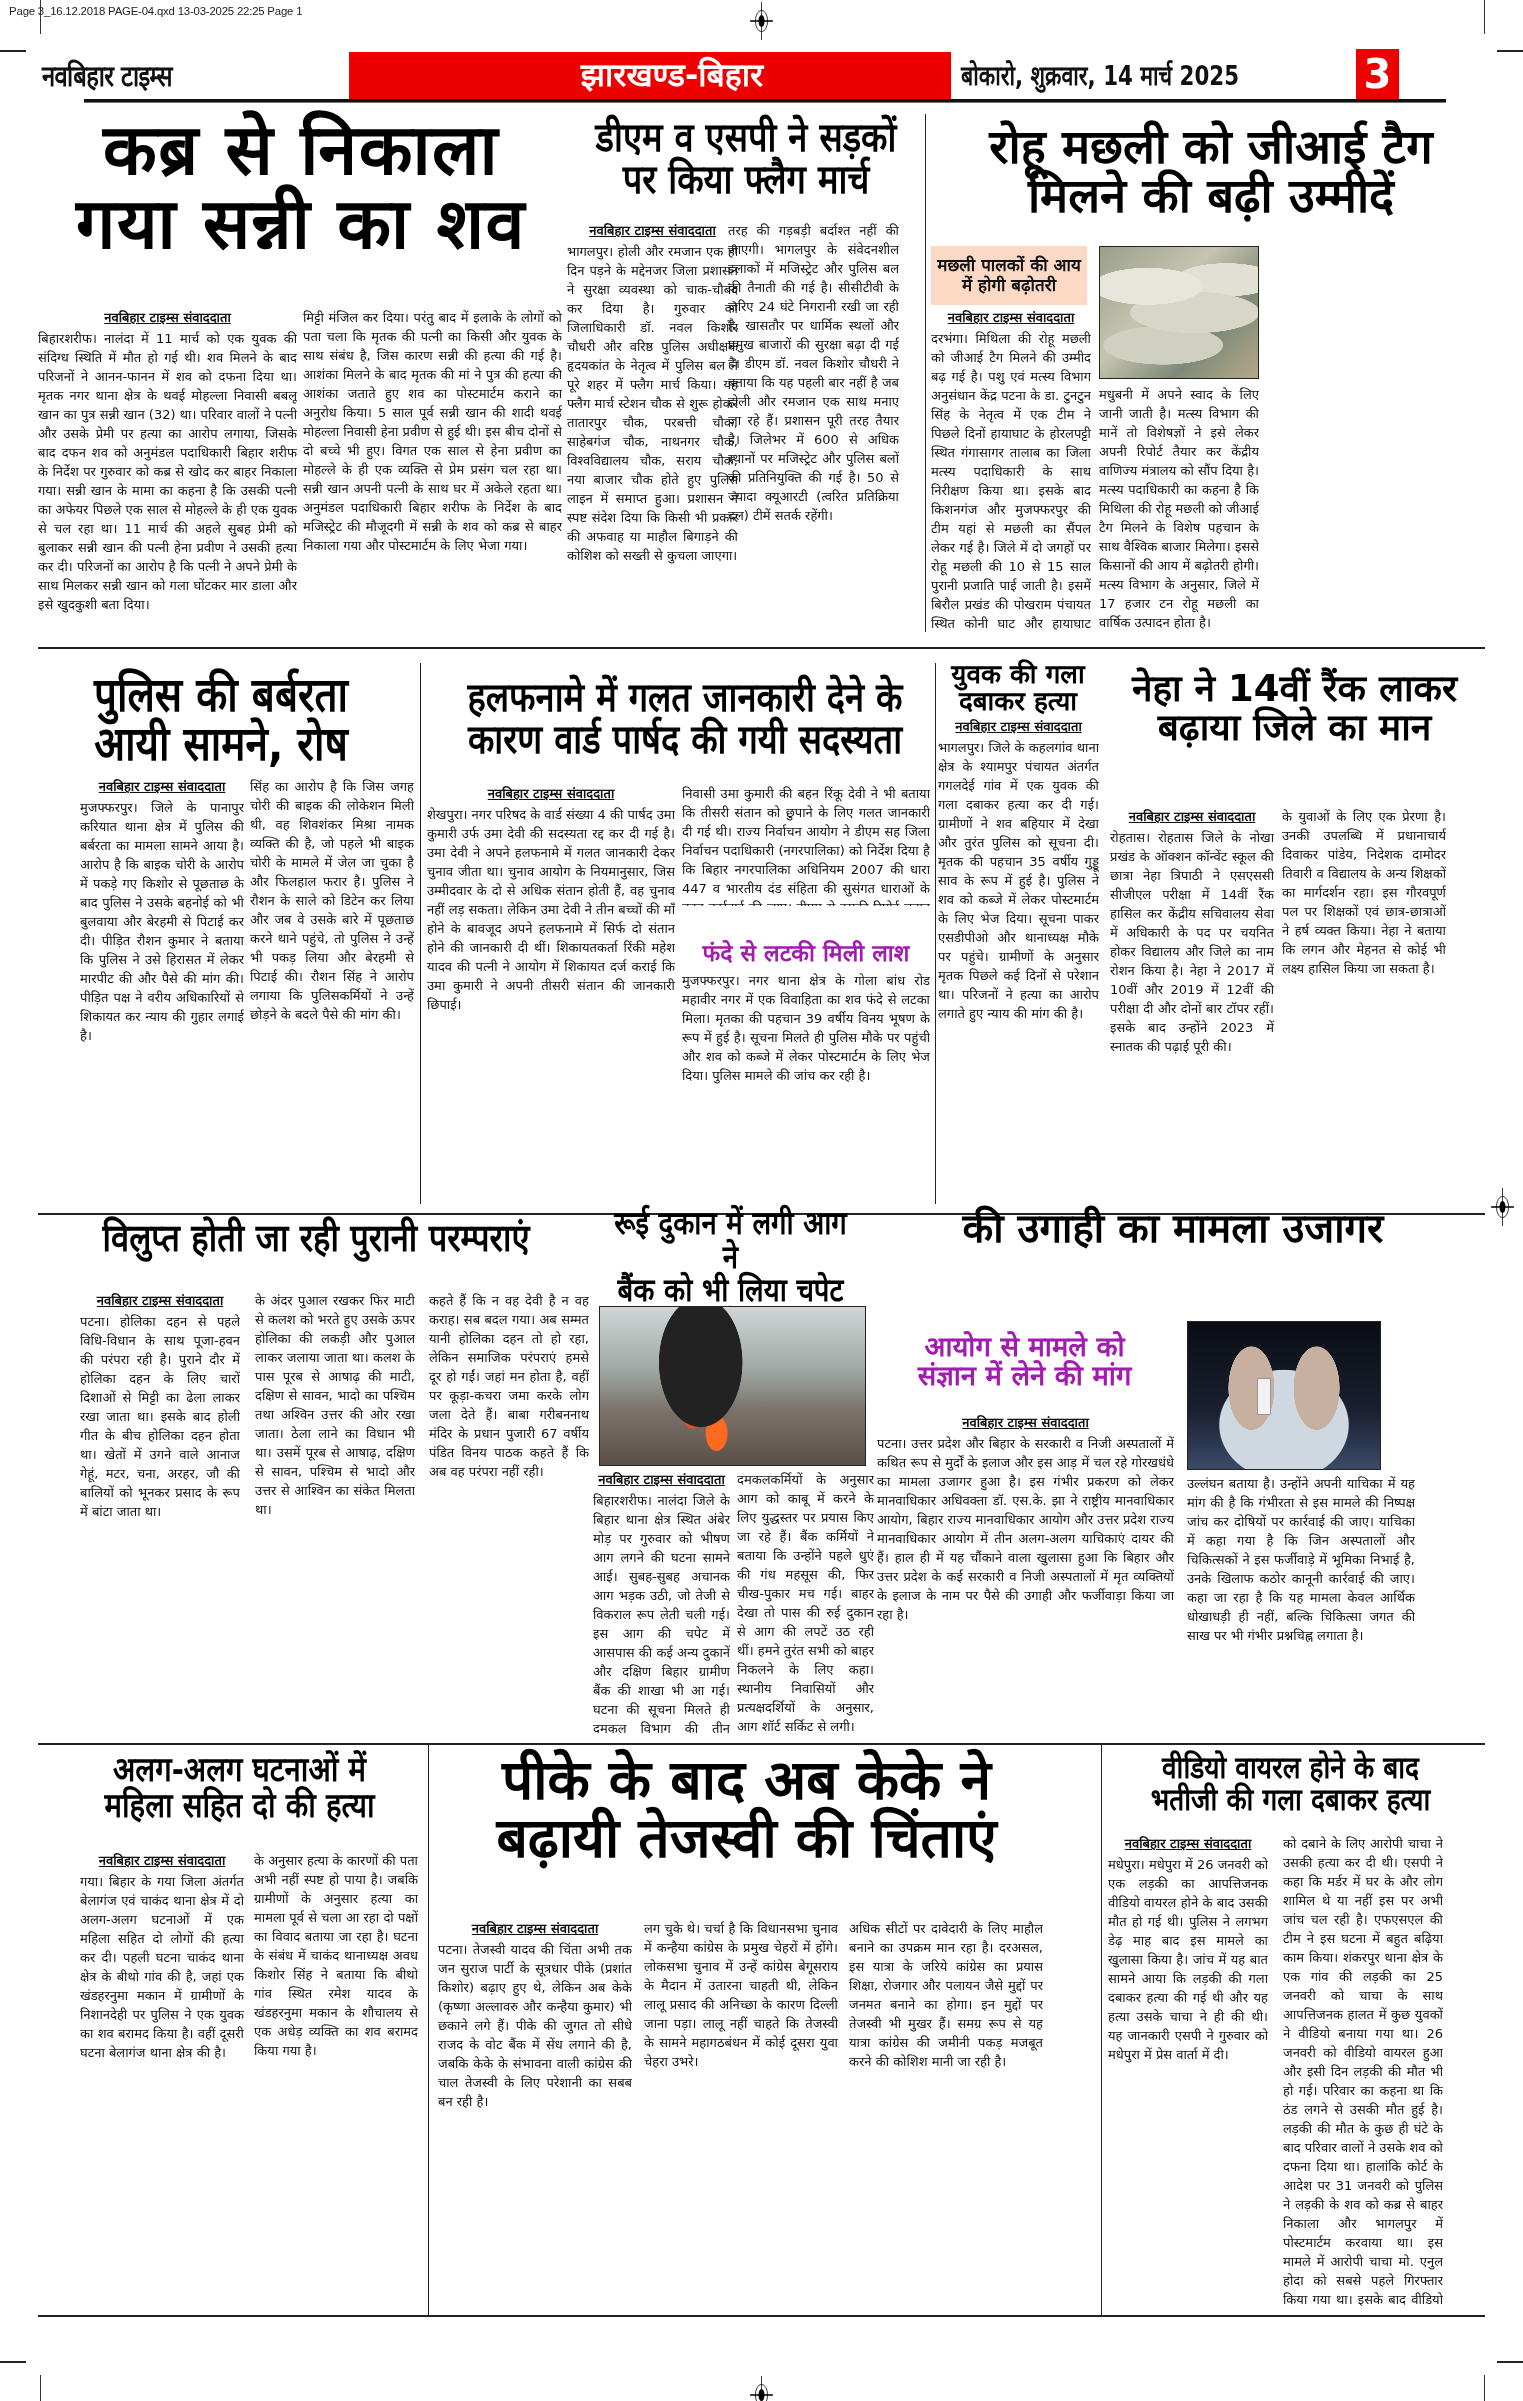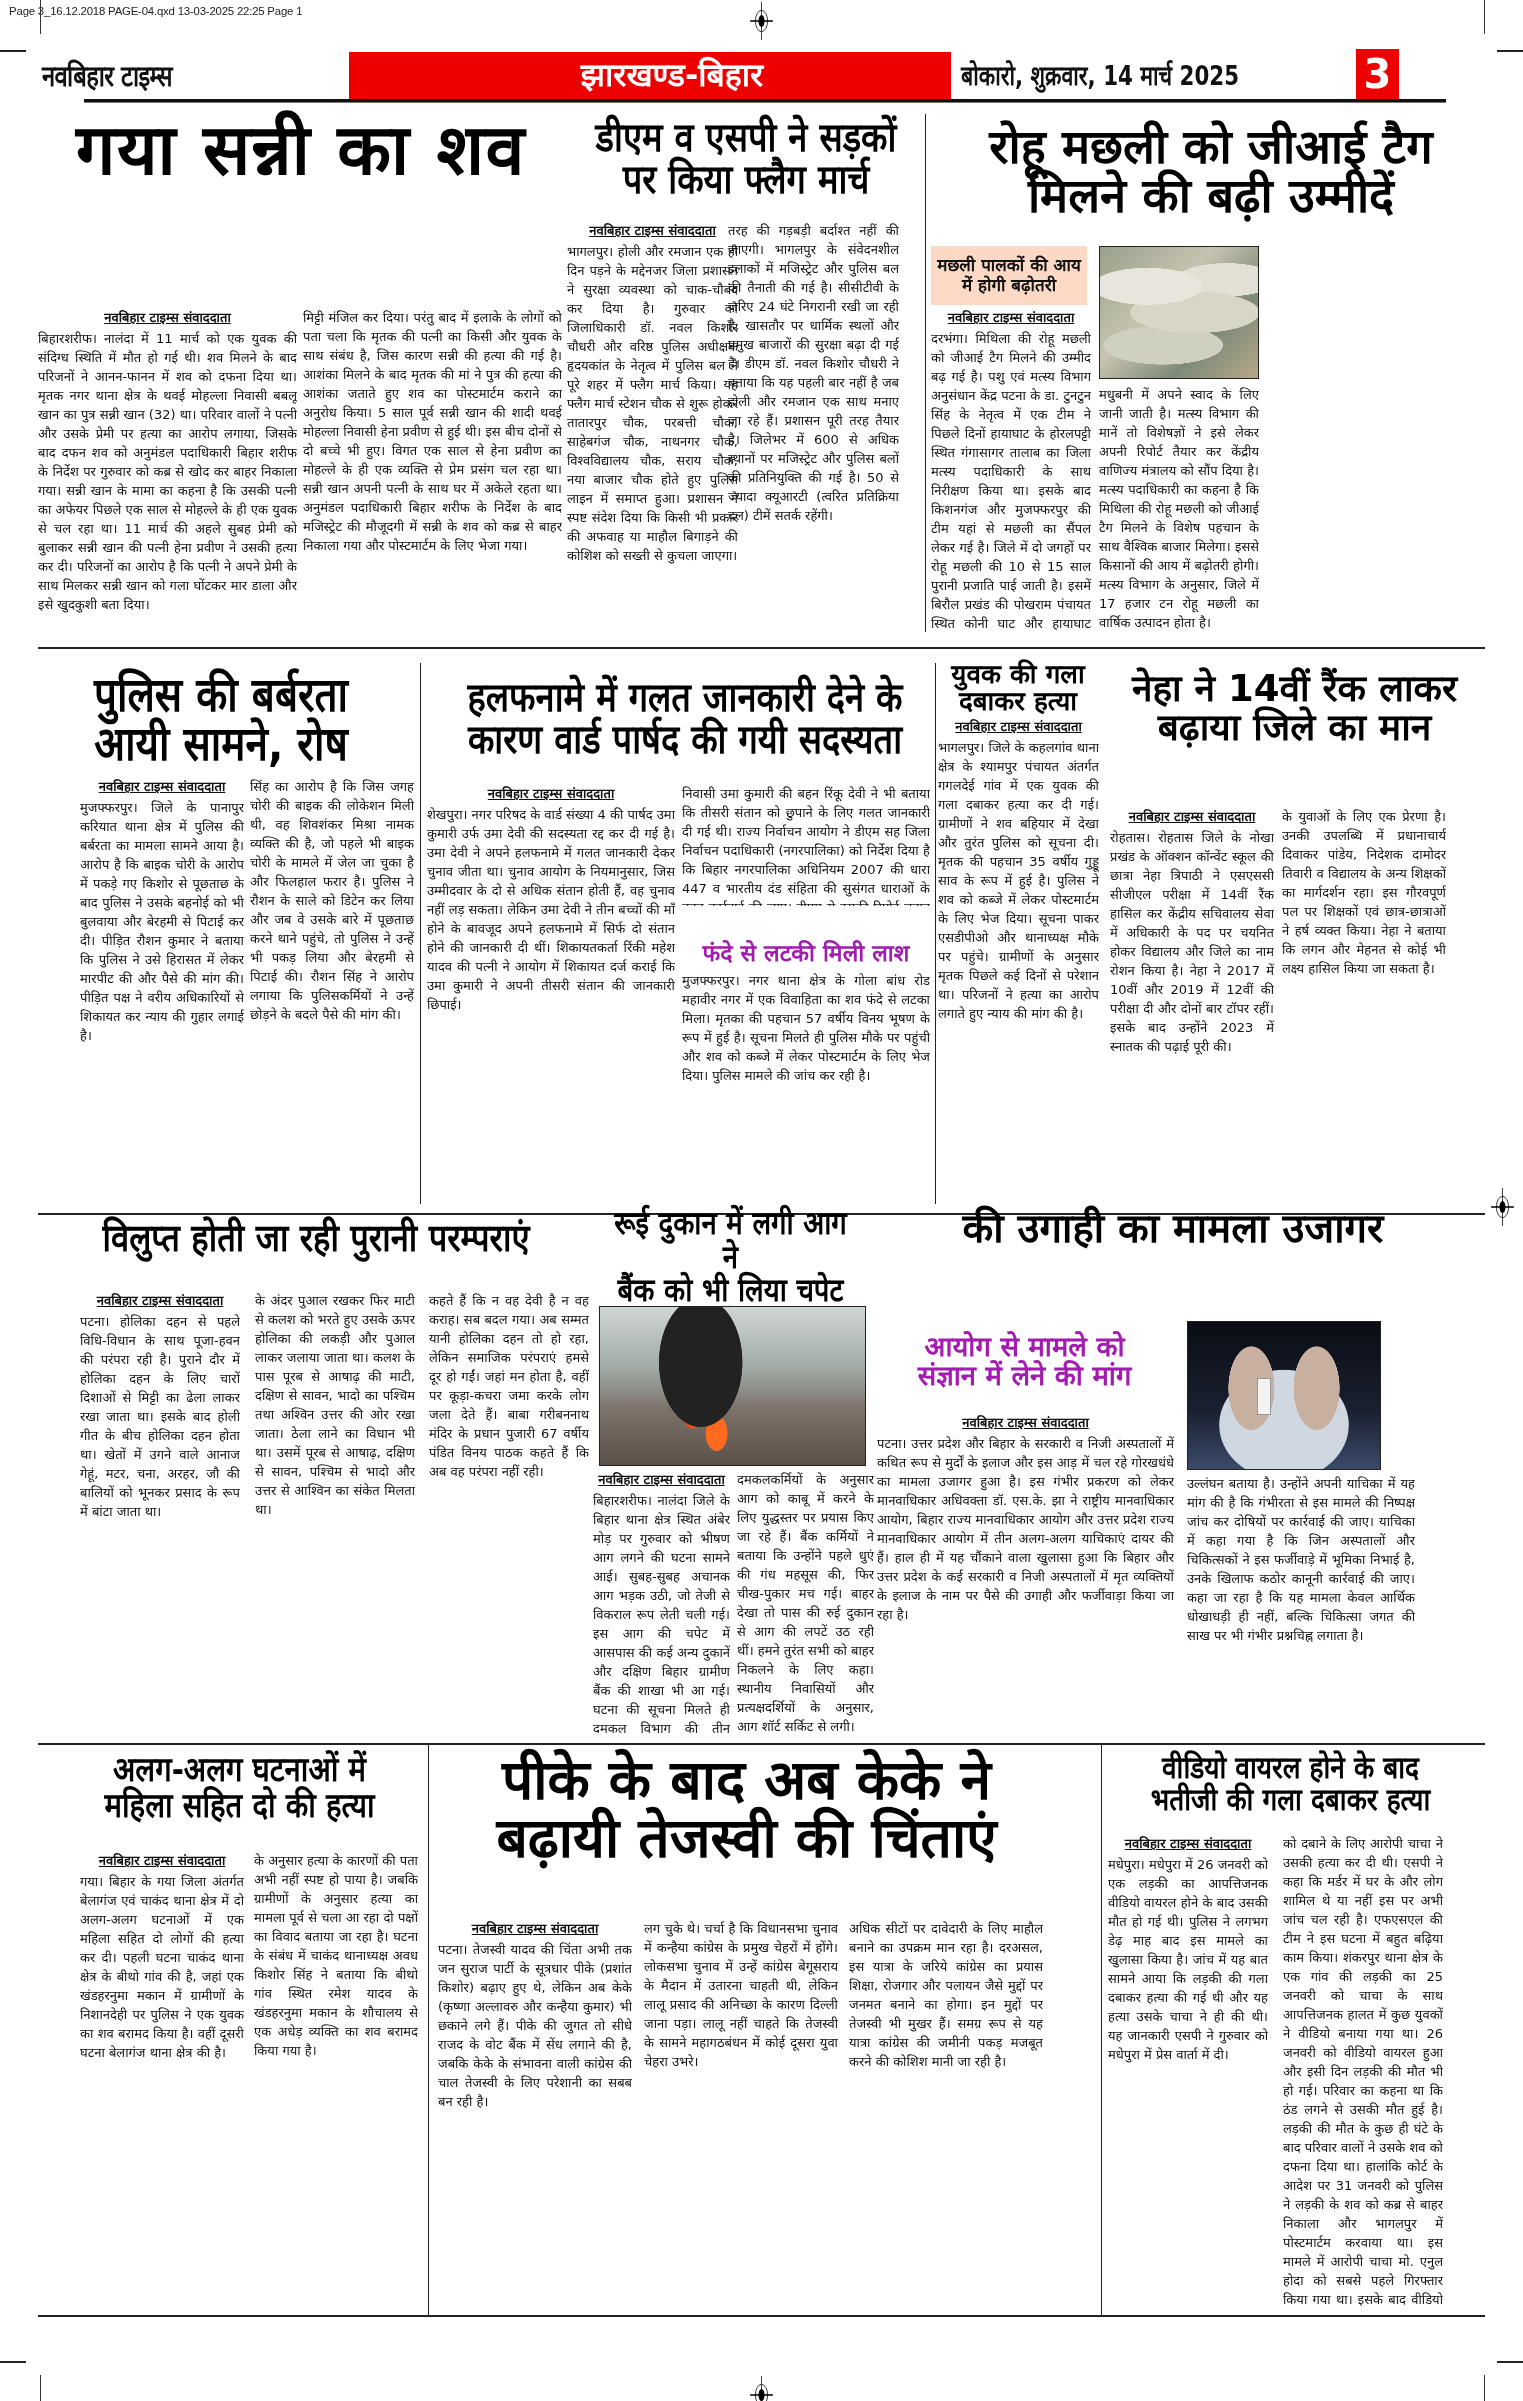--- a/index.html
+++ b/index.html
@@ -88,20 +88,21 @@
 <div class="abs trim-v" style="left:1484px;top:2375px;height:27px"></div>
 
 <div class="abs mast-name">नवबिहार टाइम्स</div>
 <div class="abs mast-section">झारखण्ड-बिहार</div>
 <div class="abs mast-date">बोकारो, शुक्रवार, 14 मार्च 2025</div>
 <div class="abs mast-page">3</div>
 <div class="abs mast-rule"></div>
 <div class="abs mast-rule2"></div>
 
 <div class="abs hl hl-xl" style="left:42px;top:114px;width:518px">
+  <div>कब्र से निकाला</div>
   <div>गया सन्नी का शव</div>
 </div>
 <div class="col body" style="left:38px;top:308px;width:259px;height:324px">
   <span class="byline">नवबिहार टाइम्स संवाददाता</span>
   <span>बिहारशरीफ। नालंदा में 11 मार्च को एक युवक की संदिग्ध स्थिति में मौत हो गई थी। शव मिलने के बाद परिजनों ने आनन-फानन में शव को दफना दिया था। मृतक नगर थाना क्षेत्र के थवई मोहल्ला निवासी बबलू खान का पुत्र सन्नी खान (32) था। परिवार वालों ने पत्नी और उसके प्रेमी पर हत्या का आरोप लगाया, जिसके बाद दफन शव को अनुमंडल पदाधिकारी बिहार शरीफ के निर्देश पर गुरुवार को कब्र से खोद कर बाहर निकाला गया। सन्नी खान के मामा का कहना है कि उसकी पत्नी का अफेयर पिछले एक साल से मोहल्ले के ही एक युवक से चल रहा था। 11 मार्च की अहले सुबह प्रेमी को बुलाकर सन्नी खान की पत्नी हेना प्रवीण ने उसकी हत्या कर दी। परिजनों का आरोप है कि पत्नी ने अपने प्रेमी के साथ मिलकर सन्नी खान को गला घोंटकर मार डाला और इसे खुदकुशी बता दिया।</span>
 </div>
 <div class="col body" style="left:303px;top:308px;width:259px;height:324px">
   <span>मिट्टी मंजिल कर दिया। परंतु बाद में इलाके के लोगों को पता चला कि मृतक की पत्नी का किसी और युवक के साथ संबंध है, जिस कारण सन्नी की हत्या की गई है। आशंका मिलने के बाद मृतक की मां ने पुत्र की हत्या की आशंका जताते हुए शव का पोस्टमार्टम कराने का अनुरोध किया। 5 साल पूर्व सन्नी खान की शादी थवई मोहल्ला निवासी हेना प्रवीण से हुई थी। इस बीच दोनों से दो बच्चे भी हुए। विगत एक साल से हेना प्रवीण का मोहल्ले के ही एक व्यक्ति से प्रेम प्रसंग चल रहा था। सन्नी खान अपनी पत्नी के साथ घर में अकेले रहता था। अनुमंडल पदाधिकारी बिहार शरीफ के निर्देश के बाद मजिस्ट्रेट की मौजूदगी में सन्नी के शव को कब्र से बाहर निकाला गया और पोस्टमार्टम के लिए भेजा गया।</span>
 </div>
 
@@ -153,21 +154,21 @@
 </div>
 <div class="col body" style="left:427px;top:784px;width:248px;height:419px">
   <span class="byline">नवबिहार टाइम्स संवाददाता</span>
   <span>शेखपुरा। नगर परिषद के वार्ड संख्या 4 की पार्षद उमा कुमारी उर्फ उमा देवी की सदस्यता रद्द कर दी गई है। उमा देवी ने अपने हलफनामे में गलत जानकारी देकर चुनाव जीता था। चुनाव आयोग के नियमानुसार, जिस उम्मीदवार के दो से अधिक संतान होती हैं, वह चुनाव नहीं लड़ सकता। लेकिन उमा देवी ने तीन बच्चों की माँ होने के बावजूद अपने हलफनामे में सिर्फ दो संतान होने की जानकारी दी थीं। शिकायतकर्ता रिंकी महेश यादव की पत्नी ने आयोग में शिकायत दर्ज कराई कि उमा कुमारी ने अपनी तीसरी संतान की जानकारी छिपाई।</span>
 </div>
 <div class="col body" style="left:682px;top:784px;width:248px;height:122px">
   <span>निवासी उमा कुमारी की बहन रिंकू देवी ने भी बताया कि तीसरी संतान को छुपाने के लिए गलत जानकारी दी गई थी। राज्य निर्वाचन आयोग ने डीएम सह जिला निर्वाचन पदाधिकारी (नगरपालिका) को निर्देश दिया है कि बिहार नगरपालिका अधिनियम 2007 की धारा 447 व भारतीय दंड संहिता की सुसंगत धाराओं के तहत कार्रवाई की जाए। डीएम से इसकी रिपोर्ट चुनाव आयोग को भेजने के निर्देश भी दिए गए हैं। अब उमा कुमारी न केवल पार्षद पद से हटाई जा चुकी हैं, बल्कि उन पर आपराधिक मामला भी दर्ज हो सकता है।</span>
 </div>
 <div class="abs hl hl-red" style="left:682px;top:941px;width:248px;font-size:23px">फंदे से लटकी मिली लाश</div>
 <div class="col body" style="left:682px;top:971px;width:248px;height:232px">
-  <span>मुजफ्फरपुर। नगर थाना क्षेत्र के गोला बांध रोड महावीर नगर में एक विवाहिता का शव फंदे से लटका मिला। मृतका की पहचान 57 वर्षीय विनय भूषण के रूप में हुई है। सूचना मिलते ही पुलिस मौके पर पहुंची और शव को कब्जे में लेकर पोस्टमार्टम के लिए भेज दिया। पुलिस मामले की जांच कर रही है।</span>
+  <span>मुजफ्फरपुर। नगर थाना क्षेत्र के गोला बांध रोड महावीर नगर में एक विवाहिता का शव फंदे से लटका मिला। मृतका की पहचान 39 वर्षीय विनय भूषण के रूप में हुई है। सूचना मिलते ही पुलिस मौके पर पहुंची और शव को कब्जे में लेकर पोस्टमार्टम के लिए भेज दिया। पुलिस मामले की जांच कर रही है।</span>
 </div>
 <div class="rule-v" style="left:935px;top:663px;height:541px"></div>
 
 <div class="abs hl hl-s" style="left:938px;top:661px;width:160px;font-size:26px">
   <div>युवक की गला</div>
   <div>दबाकर हत्या</div>
 </div>
 <div class="col body" style="left:938px;top:717px;width:161px;height:486px">
   <span class="byline">नवबिहार टाइम्स संवाददाता</span>
   <span>भागलपुर। जिले के कहलगांव थाना क्षेत्र के श्यामपुर पंचायत अंतर्गत गगलदेई गांव में एक युवक की गला दबाकर हत्या कर दी गई। ग्रामीणों ने शव बहियार में देखा और तुरंत पुलिस को सूचना दी। मृतक की पहचान 35 वर्षीय गुड्डू साव के रूप में हुई है। पुलिस ने शव को कब्जे में लेकर पोस्टमार्टम के लिए भेज दिया। सूचना पाकर एसडीपीओ और थानाध्यक्ष मौके पर पहुंचे। ग्रामीणों के अनुसार मृतक पिछले कई दिनों से परेशान था। परिजनों ने हत्या का आरोप लगाते हुए न्याय की मांग की है।</span>

